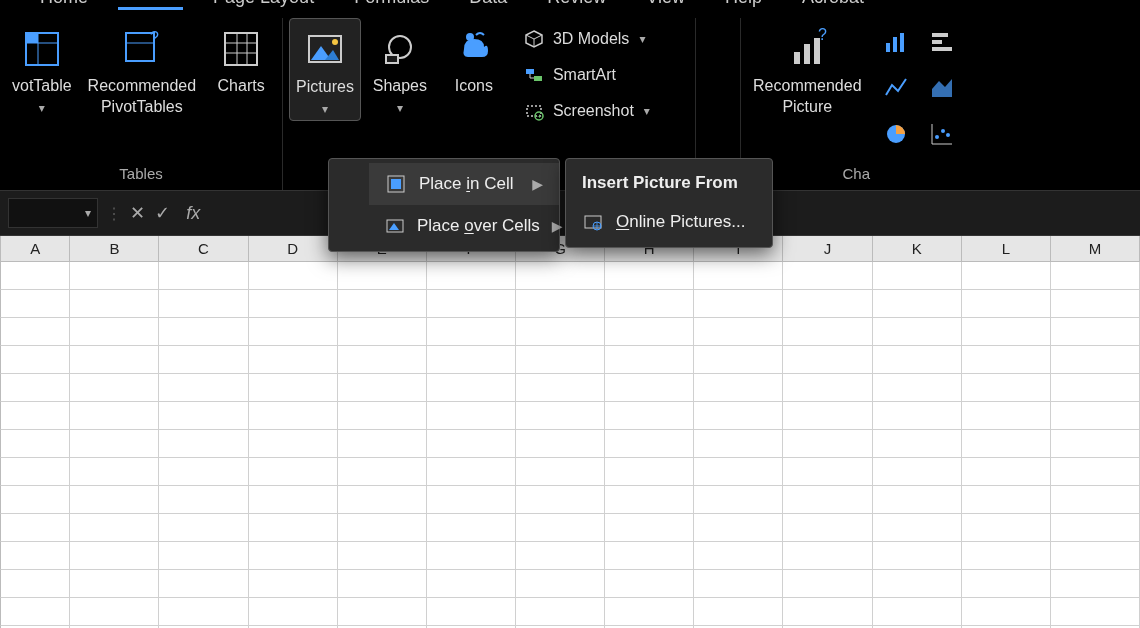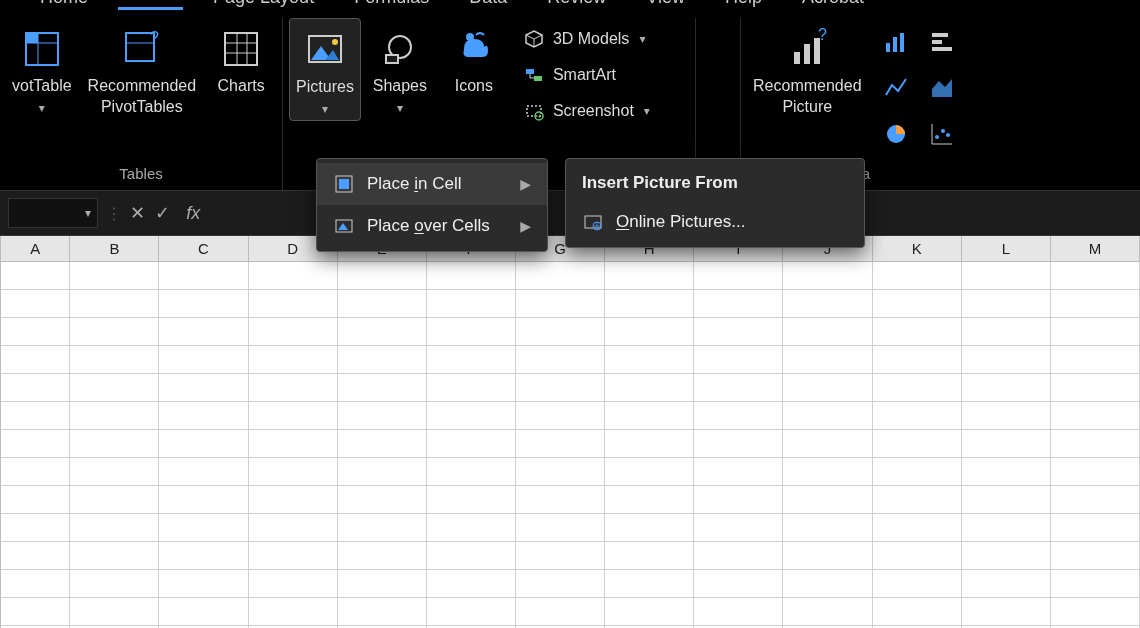--- a/index.html
+++ b/index.html
@@ -53,22 +53,22 @@
   .menu { position: absolute; background: #2b2b2b; border: 1px solid #555; border-radius: 4px; box-shadow: 0 6px 20px rgba(0,0,0,0.6); padding: 4px 0; color: #eee; font-size: 17px; z-index: 10; }
   .menu-item { display:flex; align-items:center; gap:12px; padding:10px 16px; cursor:pointer; white-space:nowrap; }
   .menu-item:hover, .menu-item.hover { background:#3a3a3a; }
   .menu-item .mi-ic { width:22px; height:22px; display:flex; align-items:center; justify-content:center; }
   .menu-item .arrow { margin-left:auto; font-size:14px; color:#aaa; }
   .menu-header { font-weight:600; padding:10px 16px 8px; }
 
   .u { text-decoration: underline; text-underline-offset: 2px; }
 
   
-  #menu1 { left: 316px; top: 158px; width: 232px; }
-  #menu2 { left: 565px; top: 158px; width: 300px; }
+  #menu1 { left: 328px; top: 158px; width: 232px; padding-left: 40px; }
+  #menu2 { left: 565px; top: 158px; width: 208px; }
 </style>
 </head>
 <body>
 
 <div class="tabs">
   <div class="tab">Home</div>
   <div class="tab active">Insert</div>
   <div class="tab">Page Layout</div>
   <div class="tab">Formulas</div>
   <div class="tab">Data</div>

